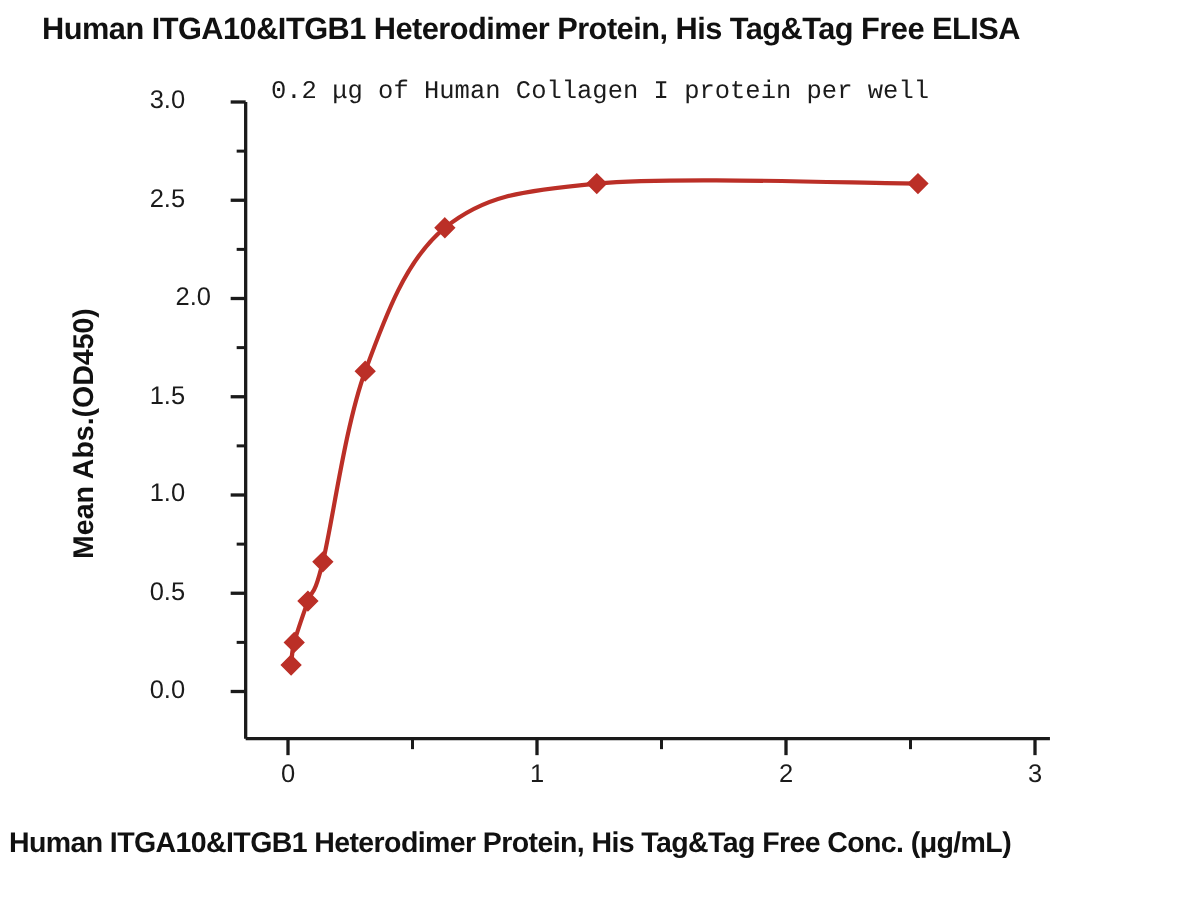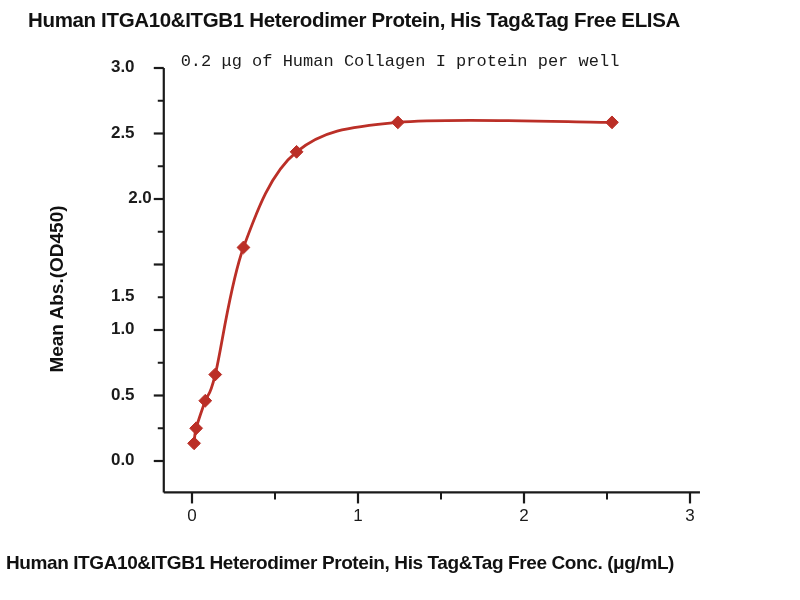--- a/index.html
+++ b/index.html
@@ -70,23 +70,22 @@
     color: #111111;
     white-space: nowrap;
   }
   .tick-label {
     position: absolute;
     font-size: 17px;
     color: #1b1b1b;
     white-space: nowrap;
   }
   .ytick-label {
-    text-align: center;
+    text-align: left;
     width: 46px;
-    font-weight: bold;
   }
   .xtick-label {
     text-align: center;
     width: 40px;
   }
   svg.plot {
     position: absolute;
     left: 0;
     top: 0;
     width: 800px;
@@ -147,21 +146,21 @@
         <path d="M 296.58 145.44000000000003 L 302.97999999999996 151.84000000000003 L 296.58 158.24000000000004 L 290.18 151.84000000000003 Z" fill="#bb2f27" stroke="#bb2f27" stroke-width="1"></path>
         <path d="M 397.84000000000003 115.965 L 404.24 122.36500000000001 L 397.84000000000003 128.76500000000001 L 391.44000000000005 122.36500000000001 Z" fill="#bb2f27" stroke="#bb2f27" stroke-width="1"></path>
         <path d="M 611.98 115.965 L 618.38 122.36500000000001 L 611.98 128.76500000000001 L 605.58 122.36500000000001 Z" fill="#bb2f27" stroke="#bb2f27" stroke-width="1"></path>
       </g>
   </svg>
 
   <div id="y-tick-labels">
       <div class="tick-label ytick-label" style="left: 99.78px; top: 450px;">0.0</div>
       <div class="tick-label ytick-label" style="left: 99.78px; top: 384.5px;">0.5</div>
       <div class="tick-label ytick-label" style="left: 99.78px; top: 319px;">1.0</div>
-      <div class="tick-label ytick-label" style="left: 99.78px; top: 253.5px; margin-top: 32px;">1.5</div>
+      <div class="tick-label ytick-label" style="left: 99.78px; top: 253.5px;">1.5</div>
       <div class="tick-label ytick-label" style="left: 117px; top: 188px;">2.0</div>
       <div class="tick-label ytick-label" style="left: 99.78px; top: 122.5px;">2.5</div>
       <div class="tick-label ytick-label" style="left: 99.78px; top: 57px;">3.0</div>
     </div>
   <div id="x-tick-labels">
       <div class="tick-label xtick-label" style="left: 172px; top: 506.44px;">0</div>
       <div class="tick-label xtick-label" style="left: 338px; top: 506.44px;">1</div>
       <div class="tick-label xtick-label" style="left: 504px; top: 506.44px;">2</div>
       <div class="tick-label xtick-label" style="left: 670px; top: 506.44px;">3</div>
     </div>

